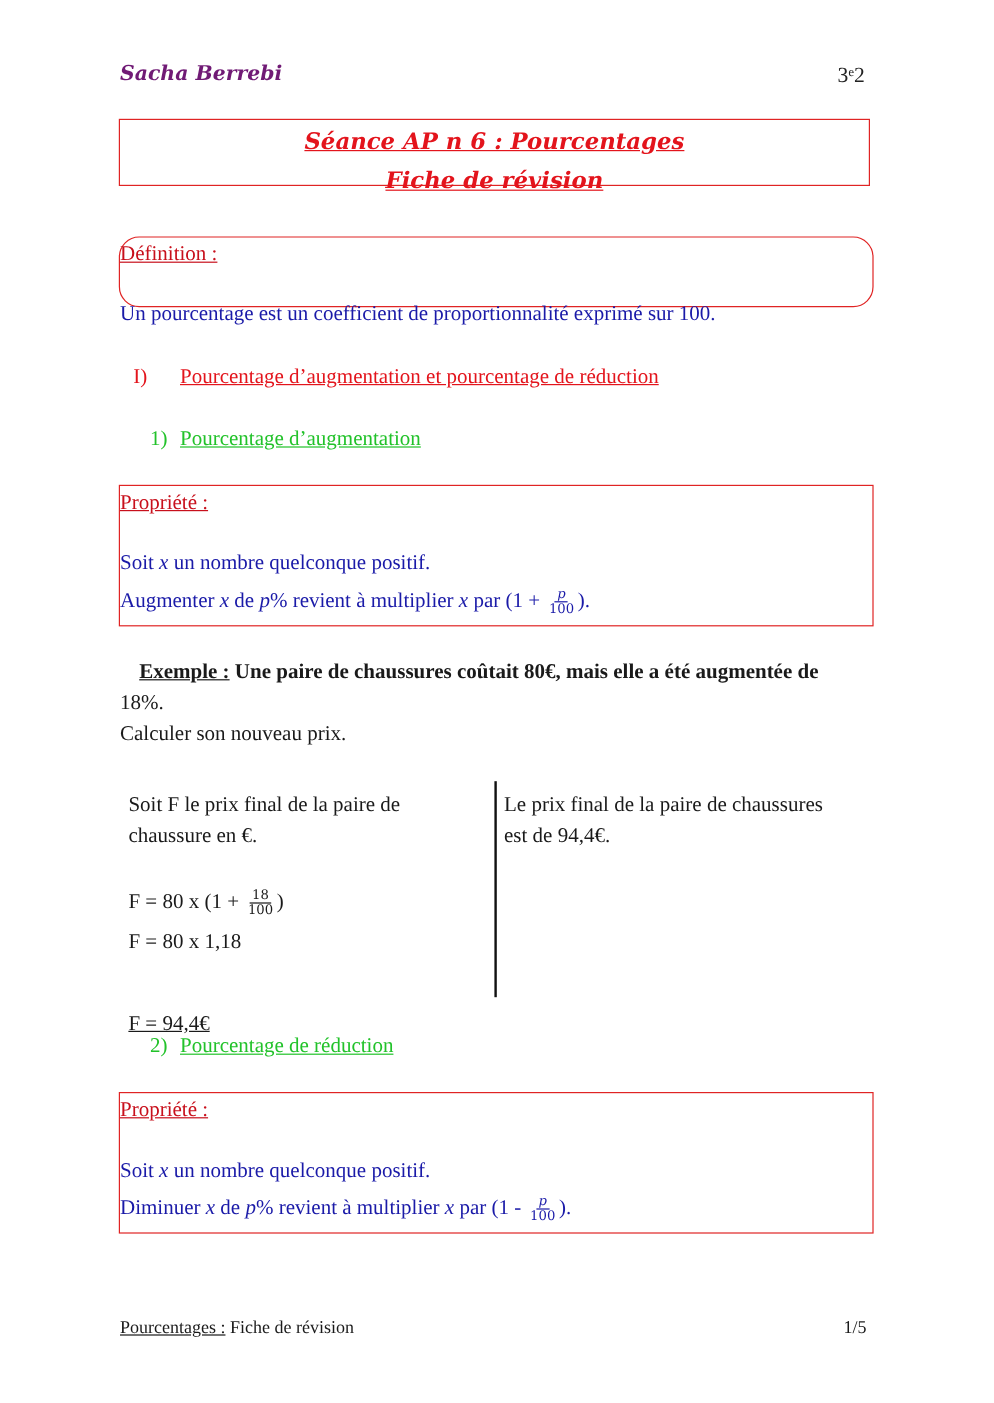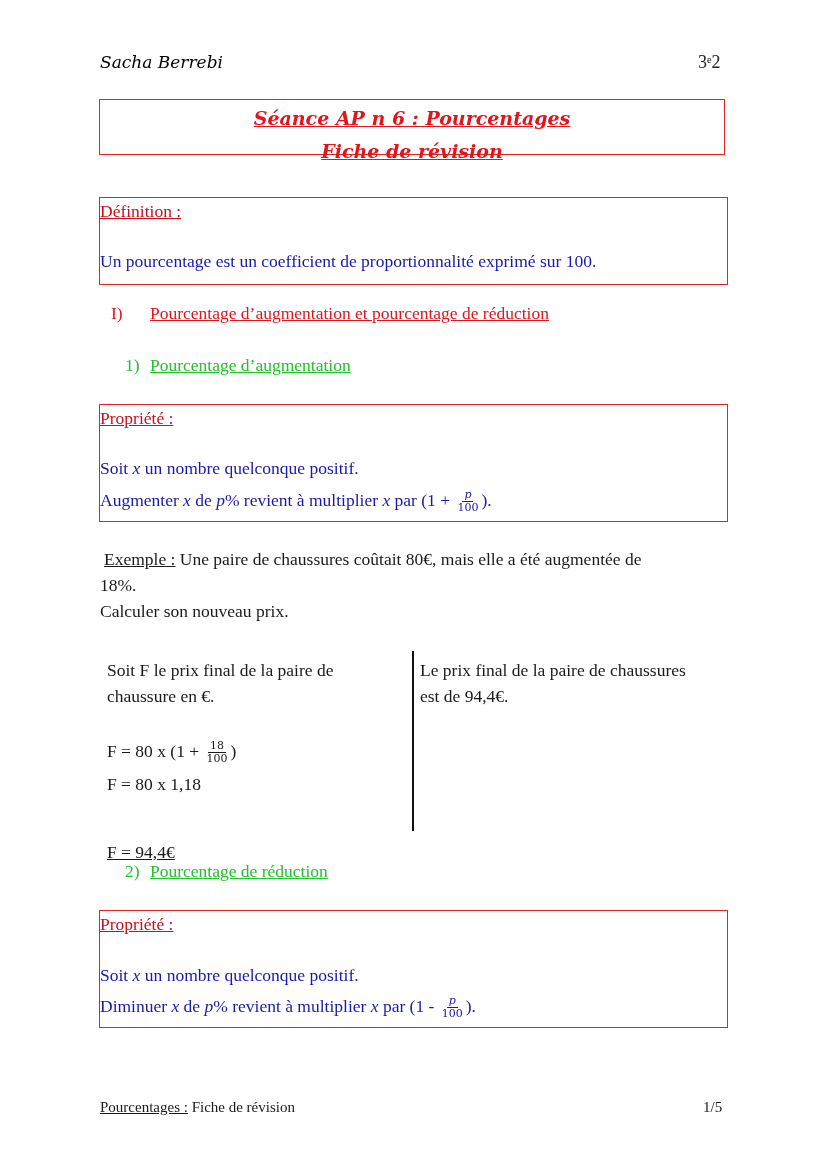--- a/index.html
+++ b/index.html
@@ -1,20 +1,20 @@
 <!DOCTYPE html>
 <html><head>
   <meta charset="utf-8">
   <style>
     html, body { margin: 0; padding: 0; background: #ffffff; }
     body { width: 828px; height: 1169px; position: relative; overflow: hidden;
       font-family: "Liberation Serif", serif; color: #111; }
     .abs { position: absolute; }
     .hand { font-family: "DejaVu Serif", serif; font-style: italic; }
-    .header-left { left: 100px; top: 52px; font-size: 17px; color: #000000; }
+    .header-left { left: 100px; top: 52px; font-size: 17px; color: #701a75; font-weight: bold; }
     .header-right { left: 698px; top: 52px; font-size: 18px; color: #222; }
     .title-box { left: 99px; top: 99px; width: 626px; height: 56px; border: 1.5px solid #e02424; box-sizing: border-box; text-align: center; }
     .title-line { color: #e3141c; font-weight: bold; font-style: italic; text-decoration: underline; font-size: 19px; line-height: 33px; font-family: "DejaVu Serif", serif; }
     .box { border: 1.5px solid #e02424; box-sizing: border-box; }
     .box-label { color: #c8101c; text-decoration: underline; font-size: 17.5px; }
     .blue { color: #1a1aa8; font-size: 17.5px; }
     .heading-red { color: #e3141c; font-size: 17.5px; }
     .heading-green { color: #22c22a; font-size: 17.5px; }
     .ul { text-decoration: underline; }
     .txt { font-size: 17.5px; color: #1a1a1a; }
@@ -28,41 +28,41 @@
 <body>
 
 <div class="abs header-left hand">Sacha Berrebi</div>
 <div class="abs header-right">3ᵉ2</div>
 
 <div class="abs title-box">
   <div class="title-line" style="margin-top:2px;">Séance AP n 6 : Pourcentages</div>
   <div class="title-line">Fiche de révision</div>
 </div>
 
-<div class="abs box" style="left:99px; top:197px; width:629px; height:88px;">
+<div class="abs box" style="left:99px; top:197px; width:629px; height:59px;border-radius:17px;">
   <div class="abs box-label" style="left:0px; top:3px;">Définition :</div>
   <div class="abs blue" style="left:0px; top:53px; white-space:nowrap;">Un pourcentage est un coefficient de proportionnalité exprimé sur 100.</div>
 </div>
 
 <div class="abs heading-red" style="left:111px; top:303px;">I)</div>
 <div class="abs heading-red ul" style="left:150px; top:303px; white-space:nowrap;">Pourcentage d’augmentation et pourcentage de réduction</div>
 
 <div class="abs heading-green" style="left:125px; top:355px;">1)</div>
 <div class="abs heading-green ul" style="left:150px; top:355px; white-space:nowrap;">Pourcentage d’augmentation</div>
 
 <div class="abs box" style="left:99px; top:404px; width:629px; height:118px;">
   <div class="abs box-label" style="left:0px; top:3px;">Propriété :</div>
   <div class="abs blue" style="left:0px; top:53px; white-space:nowrap;"><span>Soit </span><i>x</i><span> un nombre quelconque positif.</span></div>
   <div class="abs blue" style="left:0px; top:84px; white-space:nowrap;"><span>Augmenter </span><i>x</i><span> de </span><i>p</i><span>% revient à multiplier </span><i>x</i><span> par (1 + </span><span class="frac">
         <i class="num">p</i>
         <span class="den">100</span>
       </span><span>).</span></div>
 </div>
 
-<div class="abs txt" style="left:104px; top:549px; white-space:nowrap;"><span class="ul">Exemple :</span><span> Une paire de chaussures coûtait 80€, mais elle a été augmentée de</span></div>
+<div class="abs txt" style="left:116px; top:549px; white-space:nowrap;font-weight:bold;"><span class="ul">Exemple :</span><span> Une paire de chaussures coûtait 80€, mais elle a été augmentée de</span></div>
 <div class="abs txt" style="left:100px; top:575px;">18%.</div>
 <div class="abs txt" style="left:100px; top:601px;text-align:right;">Calculer son nouveau prix.</div>
 
 <div class="abs txt" style="left:107px; top:660px; white-space:nowrap;">Soit F le prix final de la paire de</div>
 <div class="abs txt" style="left:107px; top:686px; white-space:nowrap;">chaussure en €.</div>
 <div class="abs txt" style="left:107px; top:740px; white-space:nowrap;"><span>F = 80 x (1 + </span><span class="frac">
       <span class="num">18</span>
       <span class="den">100</span>
     </span><span>)</span></div>
 <div class="abs txt" style="left:107px; top:774px; white-space:nowrap;">F = 80 x 1,18</div>

